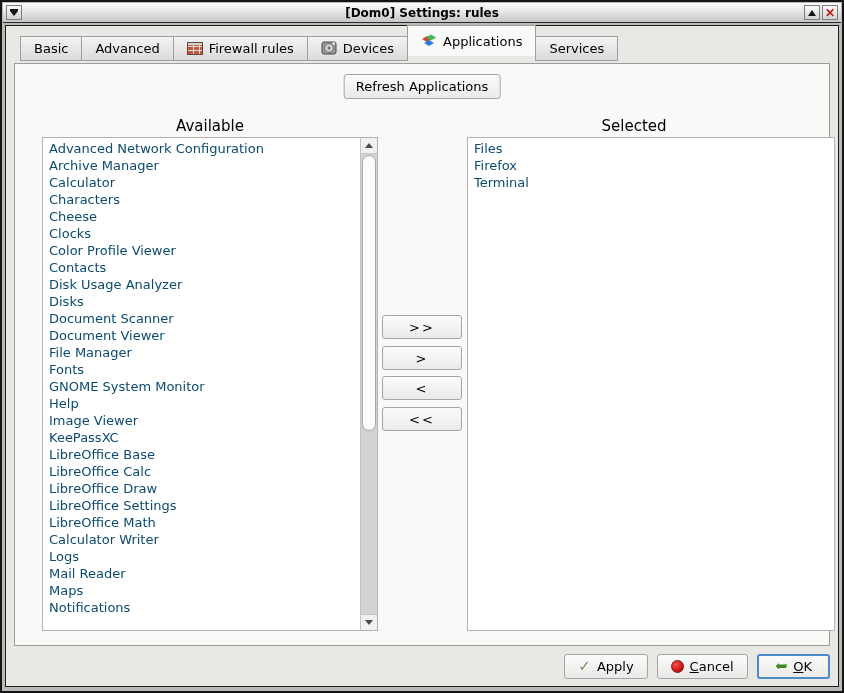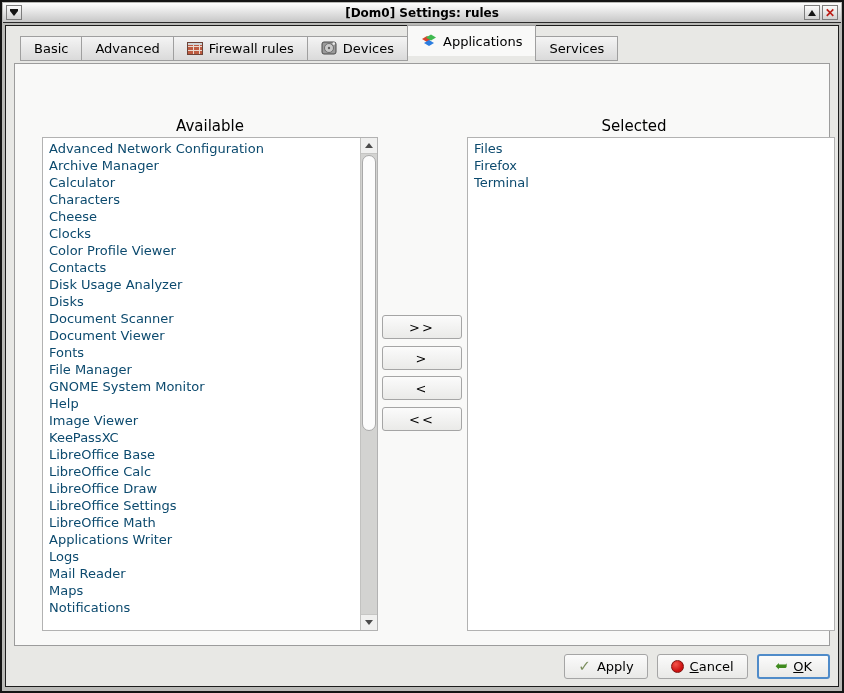--- a/index.html
+++ b/index.html
@@ -188,50 +188,51 @@
         </span>
         <span>Applications</span>
       </div>
       <div class="tab">
         <span>Services</span>
       </div>
     </div>
 
     <div class="panel">
 
+      <button class="refresh-btn">Refresh Applications</button>
 
       <div class="col-label label-available">Available</div>
       <div class="col-label label-selected">Selected</div>
 
       <div class="listbox list-available">
         <div class="list-items">
             <div class="list-item">Advanced Network Configuration</div>
             <div class="list-item">Archive Manager</div>
             <div class="list-item">Calculator</div>
             <div class="list-item">Characters</div>
             <div class="list-item">Cheese</div>
             <div class="list-item">Clocks</div>
             <div class="list-item">Color Profile Viewer</div>
             <div class="list-item">Contacts</div>
             <div class="list-item">Disk Usage Analyzer</div>
             <div class="list-item">Disks</div>
             <div class="list-item">Document Scanner</div>
             <div class="list-item">Document Viewer</div>
+            <div class="list-item">File Manager</div>
             <div class="list-item">Fonts</div>
-            <div class="list-item">File Manager</div>
             <div class="list-item">GNOME System Monitor</div>
             <div class="list-item">Help</div>
             <div class="list-item">Image Viewer</div>
             <div class="list-item">KeePassXC</div>
             <div class="list-item">LibreOffice Base</div>
             <div class="list-item">LibreOffice Calc</div>
             <div class="list-item">LibreOffice Draw</div>
             <div class="list-item">LibreOffice Settings</div>
             <div class="list-item">LibreOffice Math</div>
-            <div class="list-item">Applications Writer</div>
+            <div class="list-item">Calculator Writer</div>
             <div class="list-item">Logs</div>
             <div class="list-item">Mail Reader</div>
             <div class="list-item">Maps</div>
             <div class="list-item">Notifications</div>
           </div>
         <div class="scrollbar">
           <button class="sb-btn sb-up">
             <span class="sb-tri-up"></span>
           </button>
           <div class="sb-thumb"></div>

